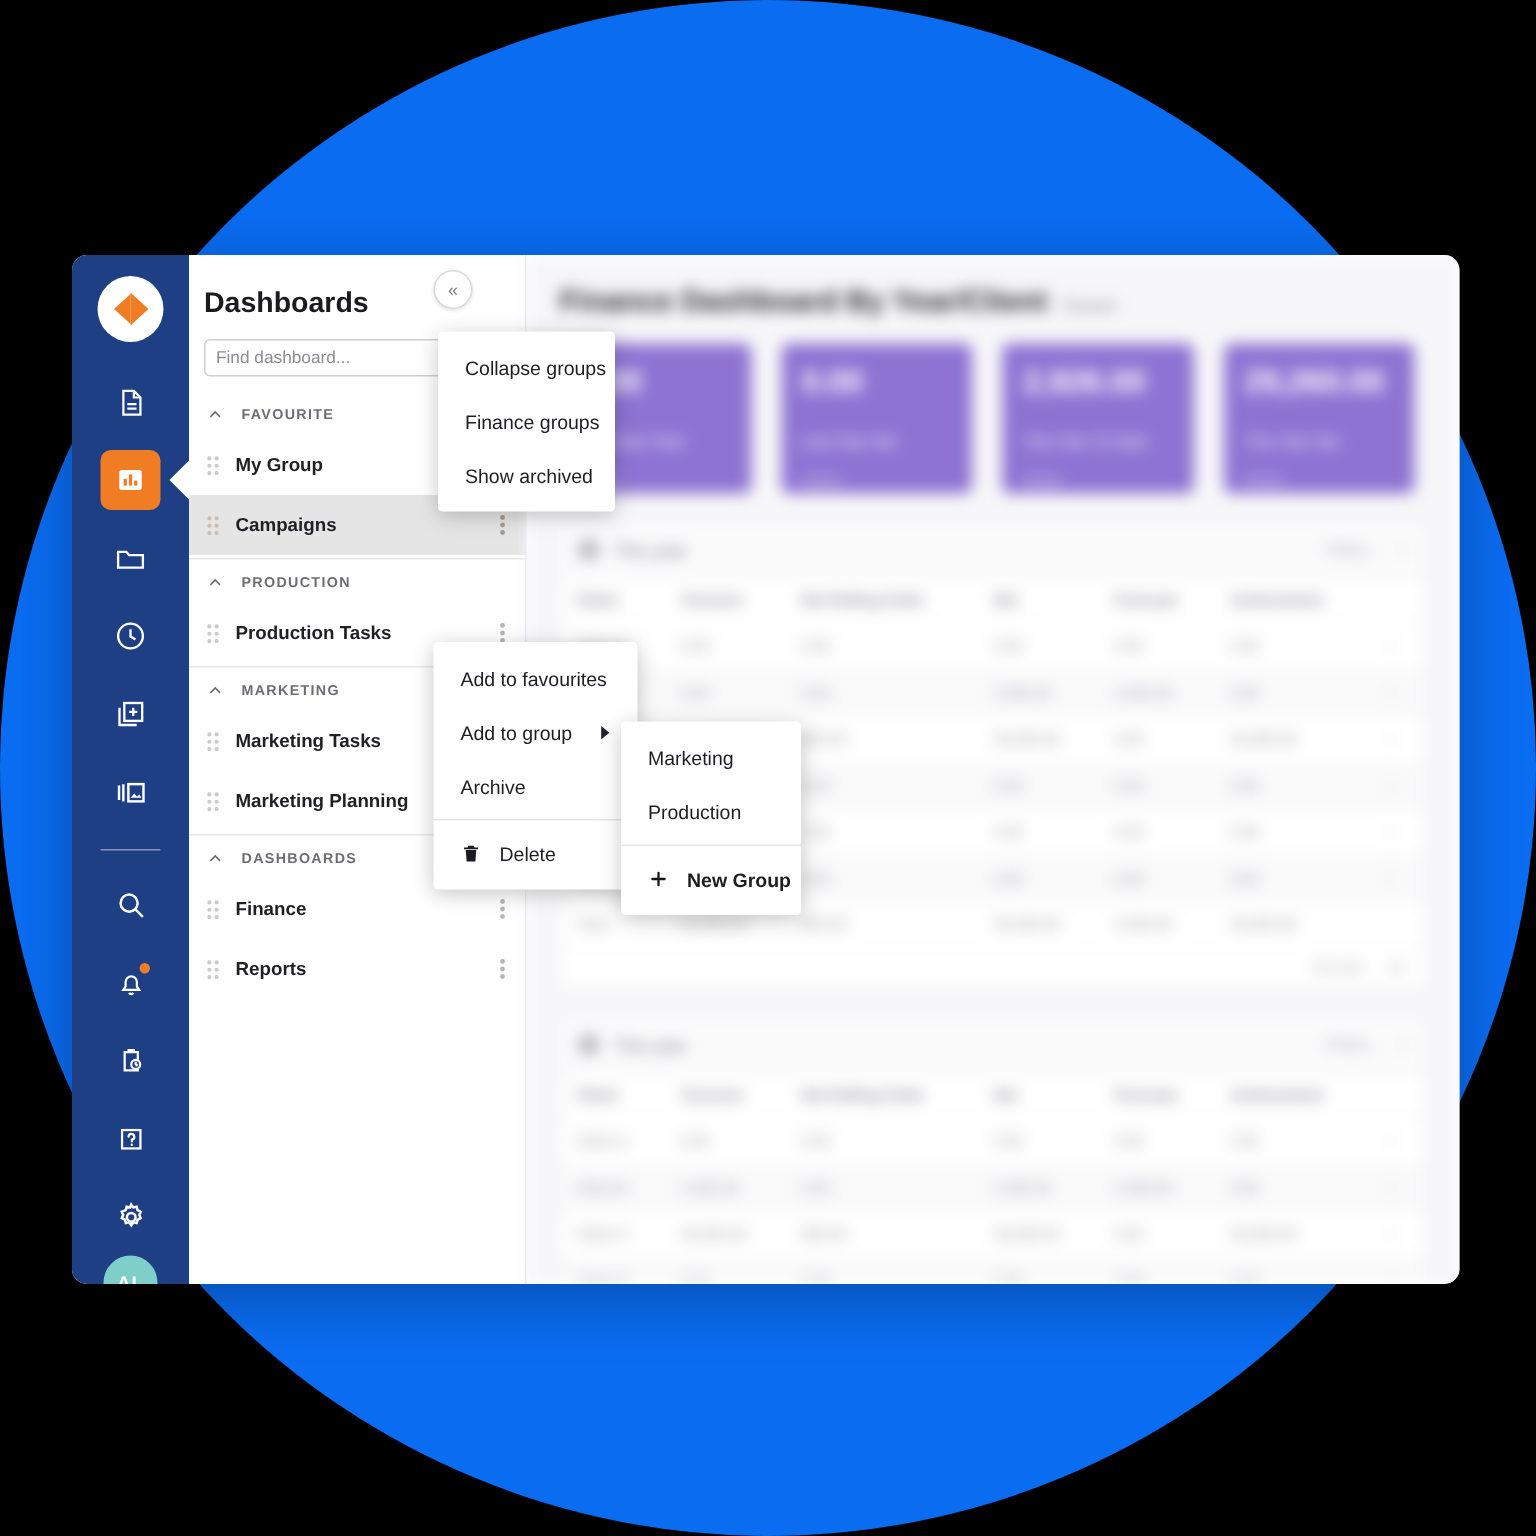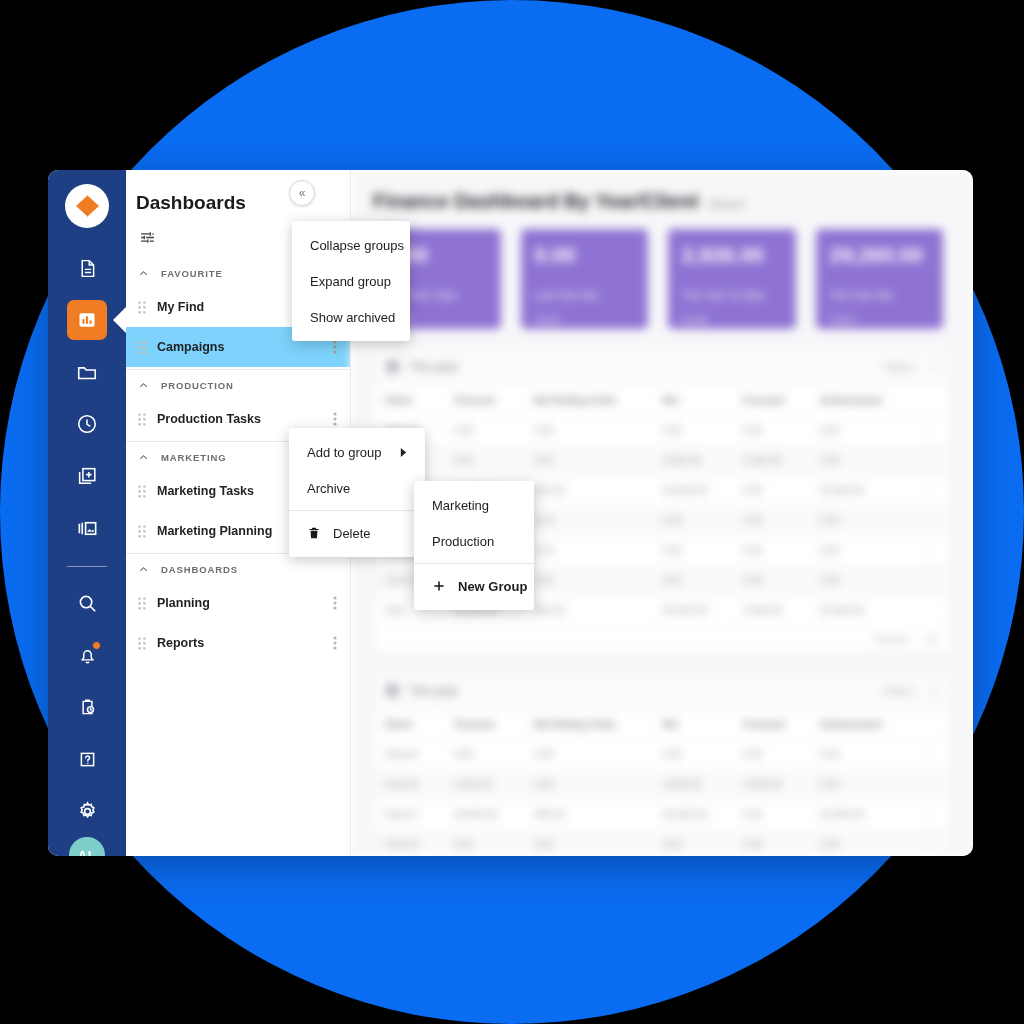--- a/index.html
+++ b/index.html
@@ -130,21 +130,21 @@
     font-size: 9.5px; font-weight: bold; letter-spacing: .9px;
     color: #6c6c74;
   }
   .group-head .chev { color: #6c6c74; display:flex; }
   .nav-item {
     display: flex; align-items: center;
     height: 40px; padding-left: 12px; padding-right: 8px;
     font-size: 12.5px; font-weight: bold; color: #1f1f24;
     position: relative;
   }
-  .nav-item.selected { background: #7dd3fc; }
+  .nav-item.selected { background: #e5e5e5; }
   .dragdots { width: 12px; flex: none; display:flex; }
   .nav-label { flex: 1 1 auto; padding-left: 7px; }
   .kebab { width: 14px; flex: none; display: flex; justify-content:center; }
 
   .sep-line { height: 1px; background: #e7e7ea; margin: 2px 0; }
 
   .panel-foot { flex: none; padding: 0 0 22px 0; }
   .panel-foot .divider { height:1px; background:#e3e3e6; margin: 0 12px 16px 12px; }
   .add-dash {
     display: flex; align-items: center; justify-content: center; gap: 9px;
@@ -339,20 +339,29 @@
 
       <div class="rail-avatar">AL</div>
 
     </div>
 
     <div class="panel">
 
       <div class="panel-title">Dashboards</div>
 
       <div class="panel-search-row">
+        <div class="search-box">
+          <input type="text" placeholder="Find dashboard..." style="">
+          <span>
+            <svg width="13" height="13" viewBox="0 0 24 24" fill="none" stroke="#6f6f77" stroke-width="2.1">
+              <circle cx="10.6" cy="10.6" r="6.4"></circle>
+                <path d="M15.4 15.4L21 21"></path>
+            </svg>
+          </span>
+        </div>
         <div class="filter-btn">
           <svg width="17" height="17" viewBox="0 0 24 24" fill="none" stroke="#3f3f46" stroke-width="1.8">
             <path d="M3 7h13M19 7h2M3 12h4M10 12h11M3 17h9M15 17h6"></path>
             <path d="M16 4.6V9.4M7.5 9.6v4.8M12.5 14.6v4.8"></path>
           </svg>
         </div>
       </div>
 
       <div class="nav-scroll">
 
@@ -368,21 +377,21 @@
           <span class="dragdots">
             <svg width="8" height="13" viewBox="0 0 8 13" fill="#c9c9cf">
                 <circle cx="1.6" cy="1.6" r="1.4"></circle>
                 <circle cx="6.4" cy="1.6" r="1.4"></circle>
                 <circle cx="1.6" cy="6.5" r="1.4"></circle>
                 <circle cx="6.4" cy="6.5" r="1.4"></circle>
                 <circle cx="1.6" cy="11.4" r="1.4"></circle>
                 <circle cx="6.4" cy="11.4" r="1.4"></circle>
               </svg>
           </span>
-          <span class="nav-label">My Find</span>
+          <span class="nav-label">My Group</span>
           <span class="kebab">
             <svg width="4" height="14" viewBox="0 0 4 14" fill="#b6b6bd">
                 <circle cx="2" cy="2" r="1.6"></circle>
                 <circle cx="2" cy="7" r="1.6"></circle>
                 <circle cx="2" cy="12" r="1.6"></circle>
               </svg>
           </span>
         </div>
         <div class="nav-item selected">
           <span class="dragdots">
@@ -489,21 +498,21 @@
           <span class="dragdots">
             <svg width="8" height="13" viewBox="0 0 8 13" fill="#c9c9cf">
                 <circle cx="1.6" cy="1.6" r="1.4"></circle>
                 <circle cx="6.4" cy="1.6" r="1.4"></circle>
                 <circle cx="1.6" cy="6.5" r="1.4"></circle>
                 <circle cx="6.4" cy="6.5" r="1.4"></circle>
                 <circle cx="1.6" cy="11.4" r="1.4"></circle>
                 <circle cx="6.4" cy="11.4" r="1.4"></circle>
               </svg>
           </span>
-          <span class="nav-label">Planning</span>
+          <span class="nav-label">Finance</span>
           <span class="kebab">
             <svg width="4" height="14" viewBox="0 0 4 14" fill="#b6b6bd">
                 <circle cx="2" cy="2" r="1.6"></circle>
                 <circle cx="2" cy="7" r="1.6"></circle>
                 <circle cx="2" cy="12" r="1.6"></circle>
               </svg>
           </span>
         </div>
         <div class="nav-item">
           <span class="dragdots">
@@ -717,28 +726,31 @@
 
   <div class="collapse-btn">
     <span>«</span>
   </div>
 
   <div class="menu" id="menu-view">
     <div class="menu-item">
       <span class="mi-label">Collapse groups</span>
     </div>
     <div class="menu-item">
-      <span class="mi-label">Expand group</span>
+      <span class="mi-label">Finance groups</span>
     </div>
     <div class="menu-item">
       <span class="mi-label">Show archived</span>
     </div>
   </div>
 
   <div class="menu" id="menu-item-actions">
+    <div class="menu-item">
+      <span class="mi-label">Add to favourites</span>
+    </div>
     <div class="menu-item">
       <span class="mi-label">Add to group</span>
       <span class="mi-arrow">
         <svg width="9" height="9" viewBox="0 0 10 10">
             <path d="M2 0l6 5-6 5z" fill="#222228"></path>
           </svg>
       </span>
     </div>
     <div class="menu-item">
       <span class="mi-label">Archive</span>

